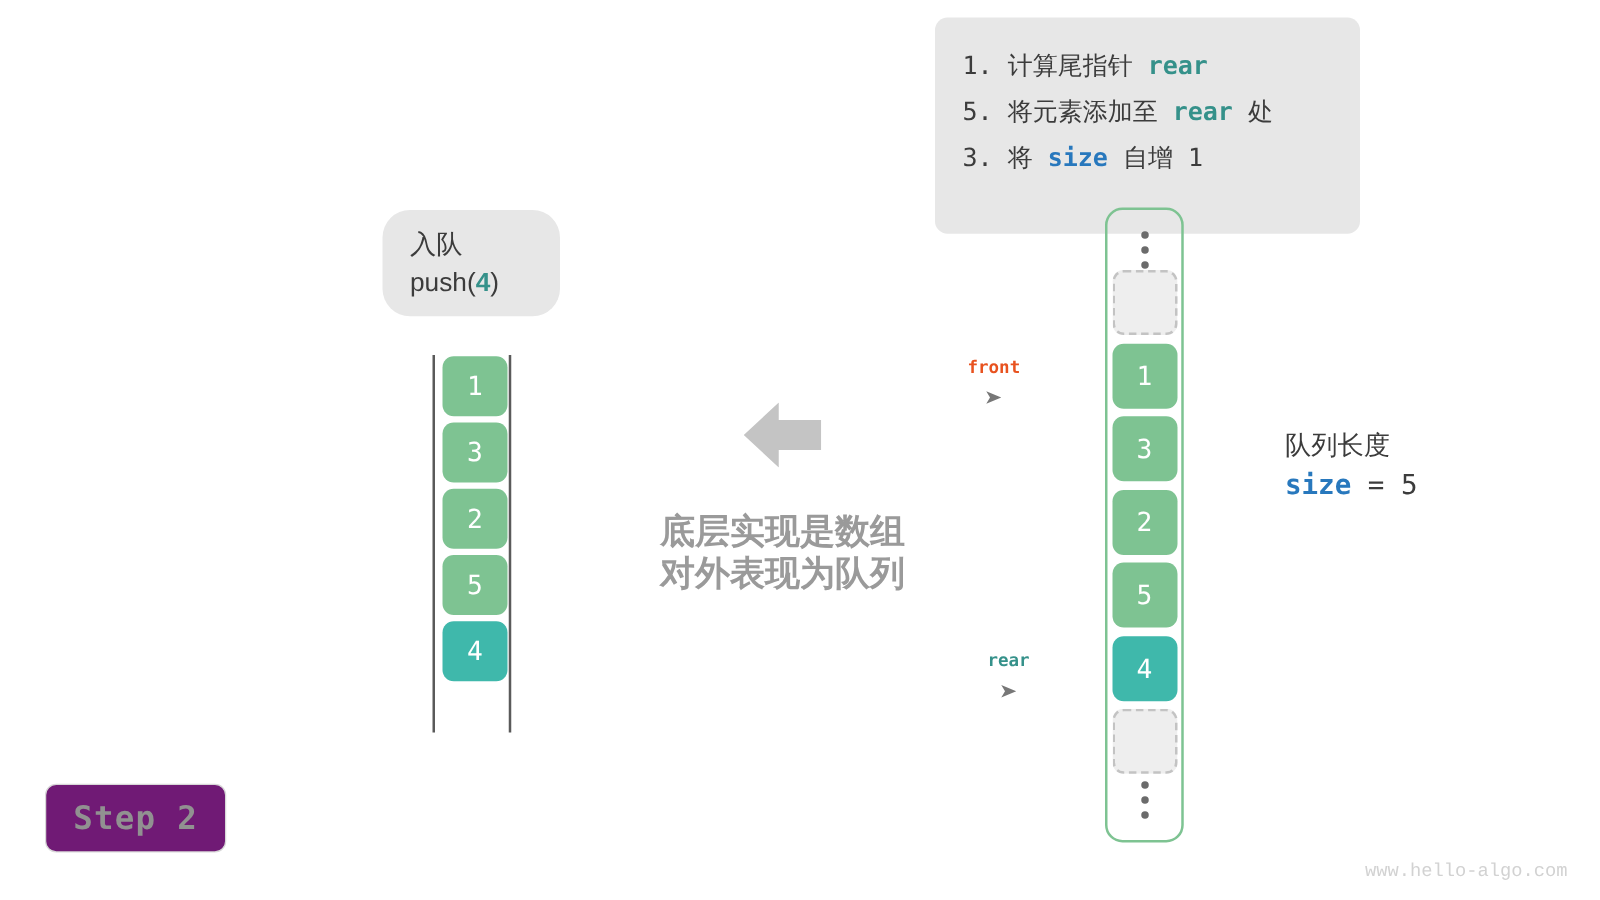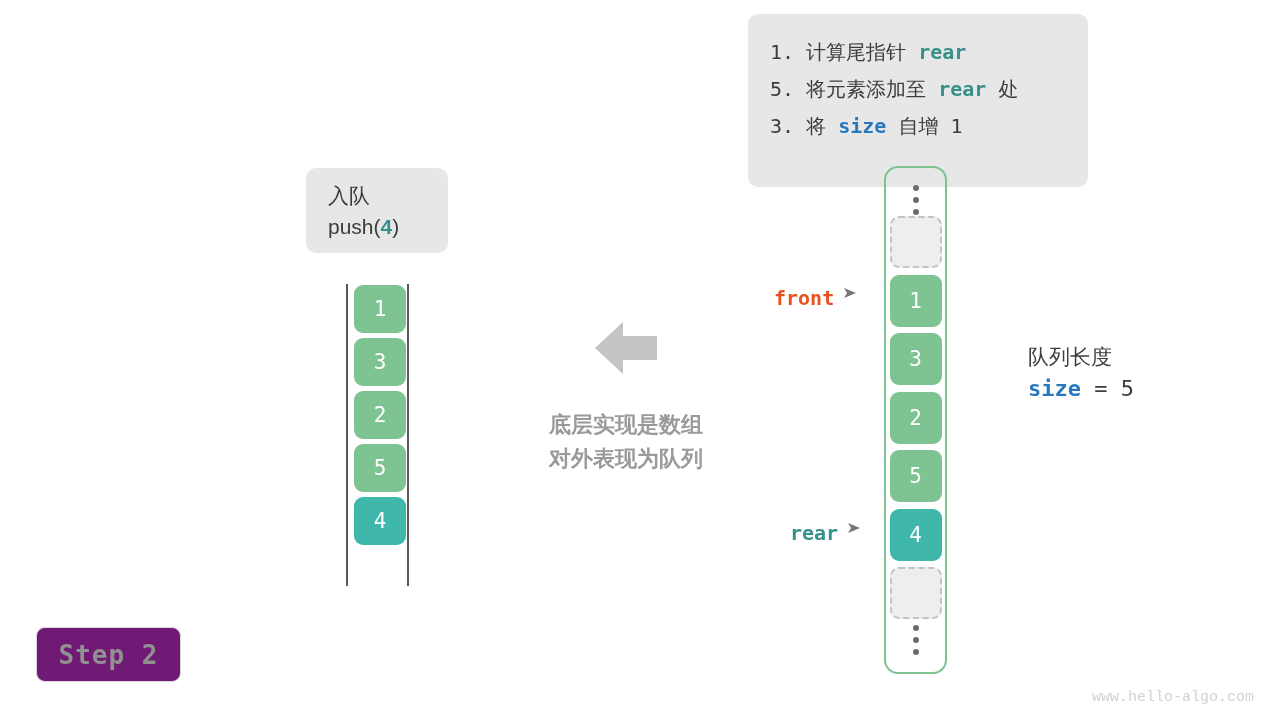--- a/index.html
+++ b/index.html
@@ -39,21 +39,21 @@
   }
   .kw-rear { color: #35918a; font-weight: bold; }
   .kw-size { color: #2878bd; font-weight: bold; }
 
   
   #push-label-box {
     position: absolute;
     left: 306px; top: 168px;
     width: 142px; height: 85px;
     background: #e7e7e7;
-    border-radius: 10px;
+    border-radius: 22px;
     box-sizing: border-box;
     padding: 13px 0 0 22px;
   }
   .push-cn {
     font-family: "Liberation Sans", sans-serif;
     font-size: 21px;
     color: #3c3c3c;
     line-height: 30px;
     white-space: pre;
   }
@@ -95,21 +95,21 @@
     position: absolute;
     left: 595px; top: 322px;
     width: 62px; height: 52px;
   }
   #center-caption {
     position: absolute;
     left: 506px; top: 408px;
     width: 240px;
     text-align: center;
     font-family: "Liberation Sans", sans-serif;
-    font-size: 22px;
+    font-size: 28px;
     font-weight: bold;
     color: #9a9a9a;
     line-height: 34px;
   }
 
   
   #array-container {
     position: absolute;
     left: 884px; top: 166px;
     width: 63px; height: 508px;
@@ -151,25 +151,27 @@
   }
   .arr-cell.empty {
     background: #eeeeee;
     border: 2px dashed #c3c3c3;
   }
 
   
   .ptr {
     position: absolute;
     display: flex;
+    align-items: center;
     gap: 9px;
     font-family: "DejaVu Sans Mono", monospace;
-    font-size: 20px;
+    font-size: 14px;
     font-weight: bold;
     white-space: nowrap;
+    flex-direction: column;
   }
   #ptr-front { left: 774px; top: 286px; color: #e8521f; }
   #ptr-rear  { left: 790px; top: 521px; color: #35918a; }
   .ptr-marker { width: 14px; height: 14px; display: block; }
 
   
   #size-info {
     position: absolute;
     left: 1028px; top: 341px;
     white-space: nowrap;

